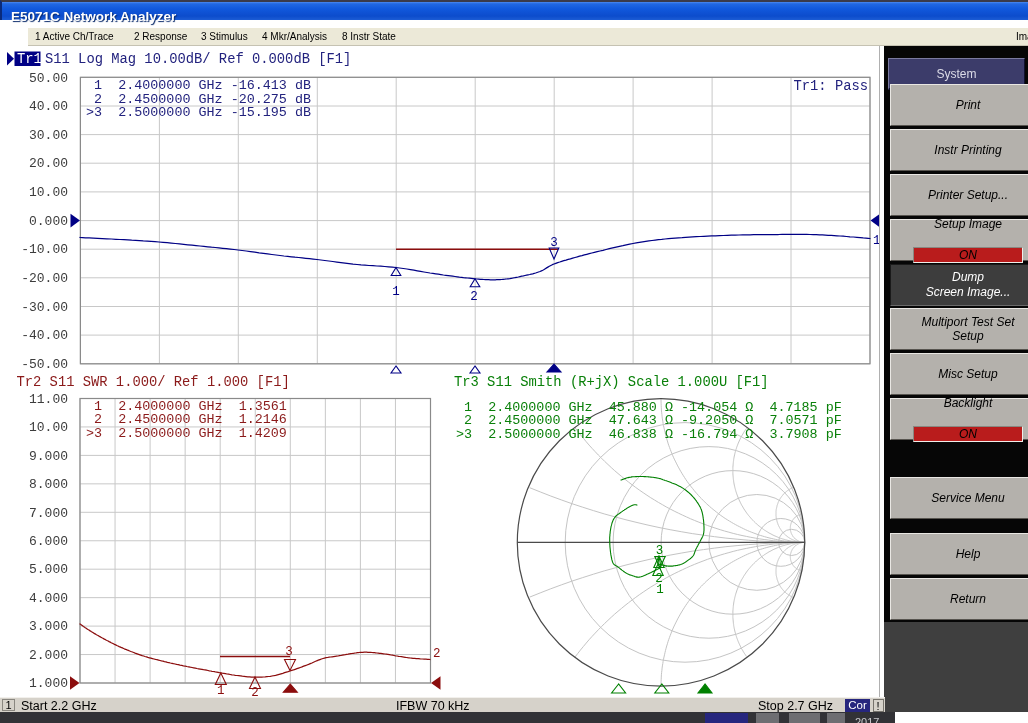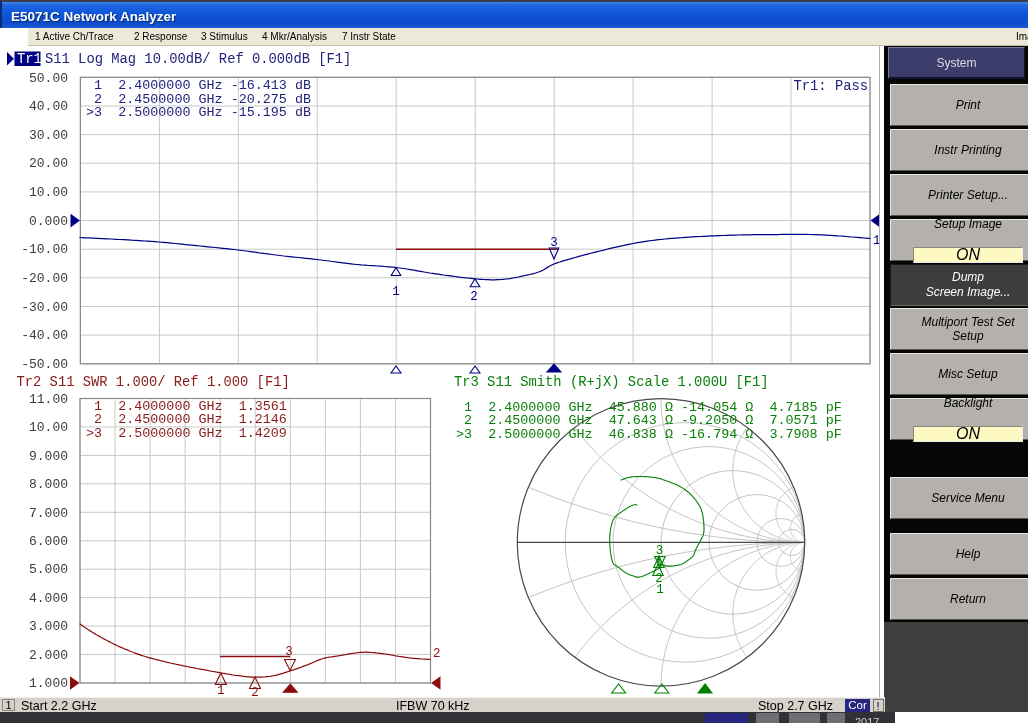--- a/index.html
+++ b/index.html
@@ -1,39 +1,39 @@
 <!DOCTYPE html>
 <html><head><meta charset="utf-8"><style>
 *{margin:0;padding:0;box-sizing:border-box;}
 html,body{width:1028px;height:723px;overflow:hidden;background:#fff;font-family:"Liberation Sans",sans-serif;}
-#titlebar{position:absolute;left:0;top:0;width:1028px;height:28px;
+#titlebar{position:absolute;left:0;top:0;width:1028px;height:20px;
  background:linear-gradient(180deg,#4c8af0 0%,#2268e2 10%,#1158dc 38%,#0c4ccc 78%,#1c5cd4 100%);border-left:2px solid #0a2a7a;
  border-top:2px solid #3a3a4a;}
 #titlebar span{position:absolute;left:9px;top:7px;color:#fff;font-weight:bold;font-size:13.5px;
  text-shadow:1px 1px 1px #0a2a6a;}
 #menubar{position:absolute;left:0;top:28px;width:1028px;height:18px;background:#ece9d8;
  border-bottom:1px solid #c5c2b2;font-size:10px;color:#000;margin-left:28px;}
 #menubar span{position:absolute;top:2.5px;}
 #screen{position:absolute;left:0;top:46px;width:884px;height:651px;background:#fff;}
 #sidebar{position:absolute;left:884px;top:46px;width:144px;height:576px;background:#060606;}
 #sidegray{position:absolute;left:884px;top:622px;width:144px;height:90px;background:#3f3f3f;}
 .btn{position:absolute;left:6px;width:156px;height:42px;background:#b4b1ac;
  border-top:1.5px solid #e9e7e3;border-left:1.5px solid #e9e7e3;
  border-bottom:1.5px solid #57544f;border-right:1.5px solid #57544f;
  font-size:12px;color:#000;text-align:center;display:flex;flex-direction:column;justify-content:center;font-style:italic;}
 .btn .ctr{width:100%;}
 .sysbtn{position:absolute;left:4px;width:137px;background:#3c3c6a;border-top:1.5px solid #7a7aa0;
  border-left:1.5px solid #7a7aa0;border-bottom:2px solid #10102e;border-right:1.5px solid #10102e;
- font-size:12px;color:#dcdce8;text-align:right;display:flex;align-items:center;justify-content:center;}
+ font-size:12px;color:#dcdce8;text-align:right;display:flex;align-items:center;justify-content:center;margin-top:11px;}
 .dump{background:#3d3d3d;color:#fff;line-height:15px;
  border-top:1.5px solid #1a1a1a;border-left:1.5px solid #1a1a1a;
  border-bottom:1.5px solid #6a6a6a;border-right:1.5px solid #6a6a6a;}
 .btn .l1{margin-top:0px;}
-.btn .on{margin:16px auto 0;width:110px;height:16px;background:#fef9c3;border:1px solid #8a8780;
- border-bottom-color:#efede9;border-right-color:#efede9;font-size:16px;line-height:14px;}
+.btn .on{margin:16px auto 0;width:110px;height:16px;background:#b91c1c;border:1px solid #8a8780;
+ border-bottom-color:#efede9;border-right-color:#efede9;font-size:12px;line-height:14px;}
 .arr{position:absolute;right:3px;top:16px;width:0;height:0;border-left:6px solid #7a7770;
  border-top:5px solid transparent;border-bottom:5px solid transparent;}
 #statusbar{position:absolute;left:0;top:697px;width:885px;height:15px;background:#d6d2ca;
  border-top:1px solid #f2f0ec;font-size:12.5px;color:#000;}
 #statusbar .num{position:absolute;left:2px;top:1px;width:13px;height:12px;border:1px solid #8a8780;
  background:#d6d2ca;text-align:center;line-height:11px;font-size:11px;}
 #cor{position:absolute;left:845px;top:0.5px;width:25px;height:21px;background:#26267e;color:#fff;
  text-align:center;font-size:11.5px;line-height:13px;}
 #bang{position:absolute;left:872.5px;top:0.5px;width:11px;height:13.5px;background:#d6d2ca;
  border:1px solid #76736c;text-align:center;font-size:11px;line-height:12px;}
@@ -41,21 +41,21 @@
 #bottomstrip .bx{position:absolute;top:1px;height:12px;}
 </style></head><body>
 <div id="titlebar">
     <span>E5071C Network Analyzer</span>
   </div>
 <div id="menubar">
 <span style="left:7px">1 Active Ch/Trace</span>
 <span style="left:106px">2 Response</span>
 <span style="left:173px">3 Stimulus</span>
 <span style="left:234px">4 Mkr/Analysis</span>
-<span style="left:314px">7 Instr State</span>
+<span style="left:314px">8 Instr State</span>
 <span style="left:988px">Image</span>
 </div>
 <div id="screen"></div>
 <svg width="884" height="651" viewBox="0 0 884 651" style="position:absolute;left:0;top:46px">
     <style>text{font-family:"Liberation Mono",monospace;}.ax{font-size:13px;fill:#3c3c3c;}.mono14{font-size:13.8px;}.mono134{font-size:13.4px;}.mono13{font-size:12.5px;}</style>
     <g stroke="#c8c8c8" stroke-width="1">
       <line x1="80.4" y1="31.3" x2="80.4" y2="317.8"></line>
       <line x1="80.4" y1="31.3" x2="870.0" y2="31.3"></line>
       <line x1="159.4" y1="31.3" x2="159.4" y2="317.8"></line>
       <line x1="80.4" y1="60.0" x2="870.0" y2="60.0"></line>

